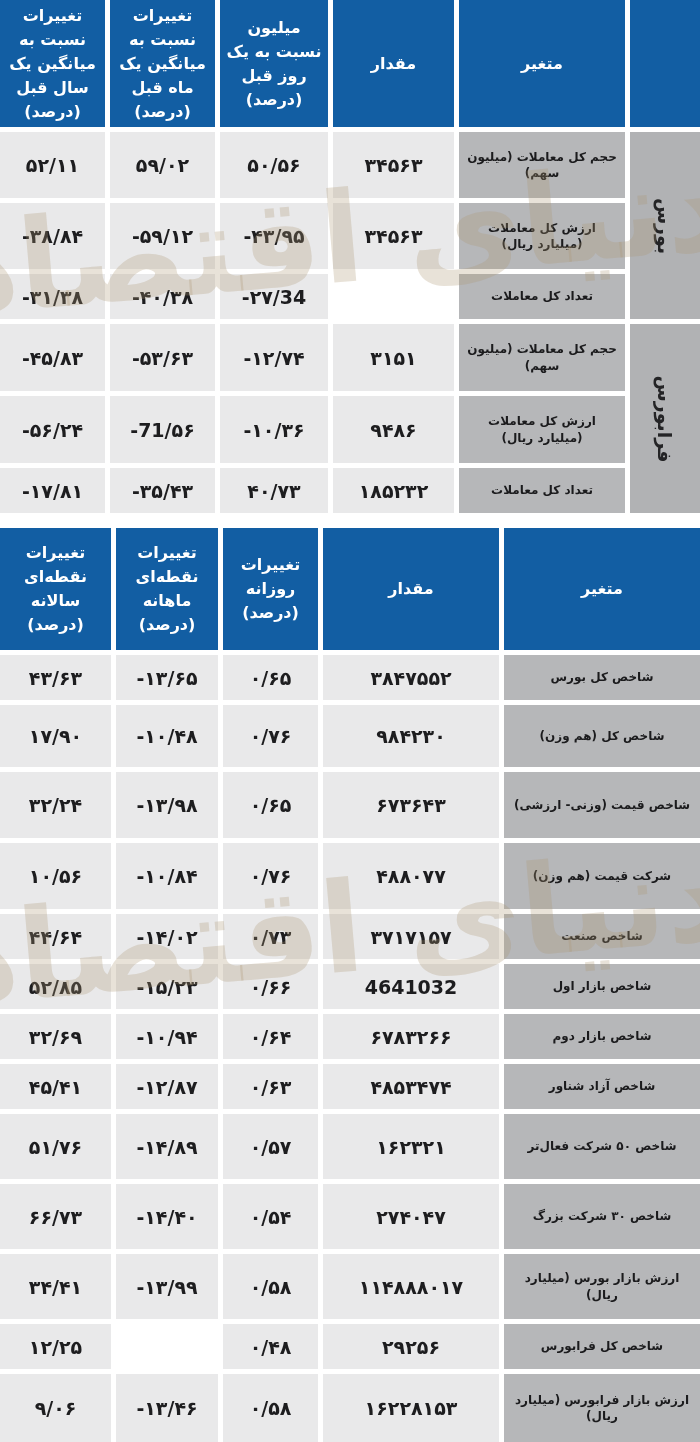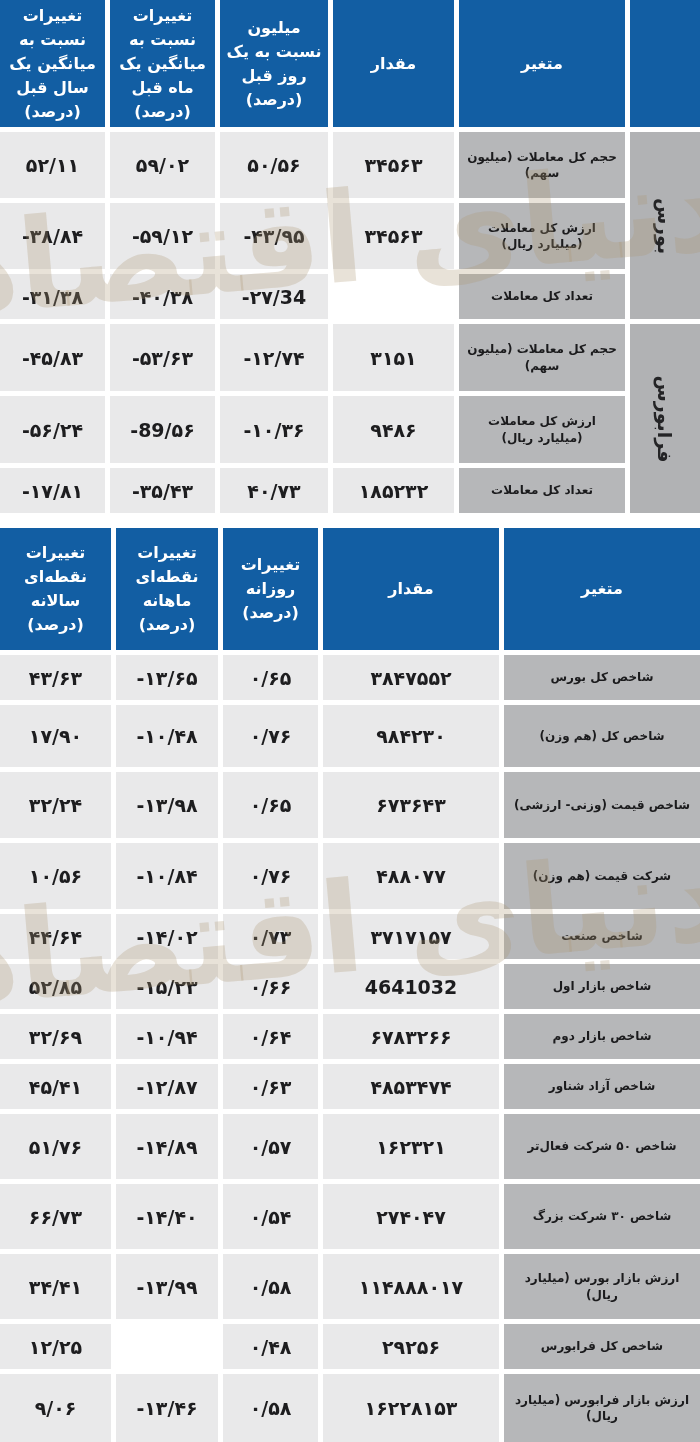--- a/index.html
+++ b/index.html
@@ -115,21 +115,21 @@
       </div>
 
     <div class="lbl c2 r6">ارزش کل معاملات (میلیارد ریال)</div>
     <div class="val c3 r6">
         <span class="ltr">۹۴۸۶</span>
       </div>
     <div class="val c4 r6">
         <span class="ltr">-۱۰/۳۶</span>
       </div>
     <div class="val c5 r6">
-        <span class="ltr">-89/۵۶</span>
+        <span class="ltr">-71/۵۶</span>
       </div>
     <div class="val c6 r6">
         <span class="ltr">-۵۶/۲۴</span>
       </div>
 
     <div class="lbl c2 r7">تعداد کل معاملات</div>
     <div class="val c3 r7">
         <span class="ltr">۱۸۵۲۳۲</span>
       </div>
     <div class="val c4 r7">

